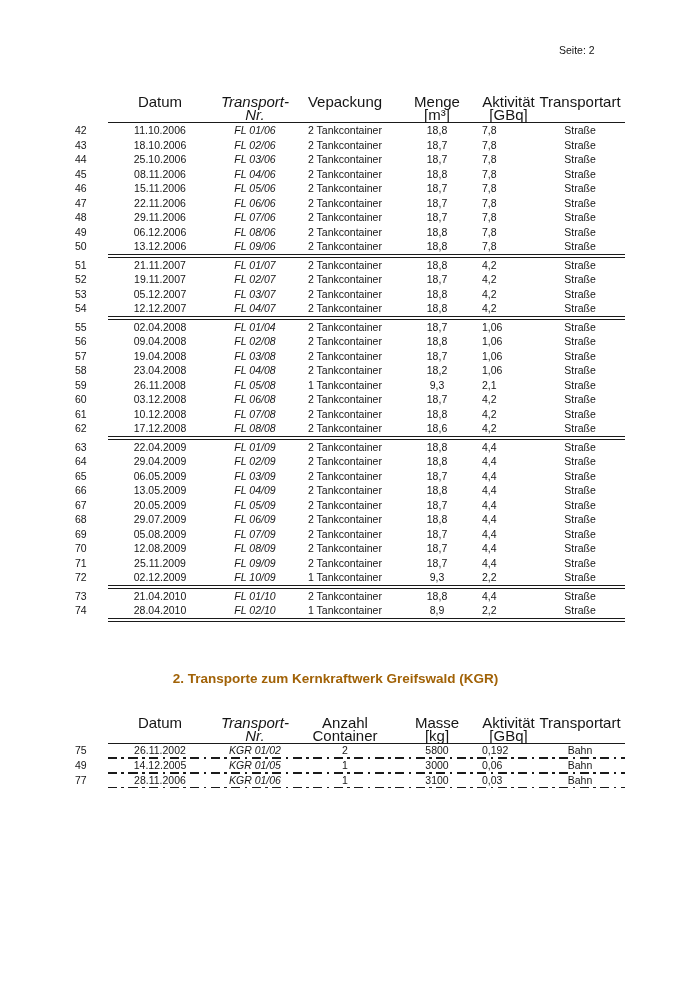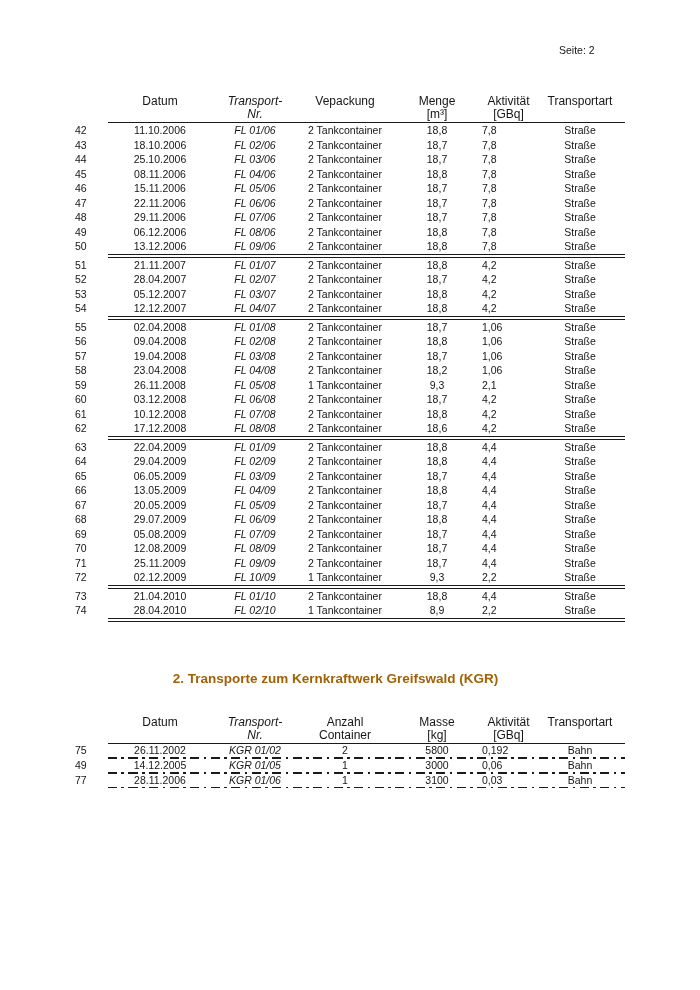--- a/index.html
+++ b/index.html
@@ -13,21 +13,21 @@
   }
   .page-num {
     position: absolute; top: 44px; left: 559px;
     font-size: 10.5px;
   }
   .tbl { position: absolute; left: 75px; }
   #table1 { top: 95px; }
   #table2 { top: 716px; }
 
   .hdr-row { display: flex; }
-  .hdr-cell { text-align: center; font-size: 12px; line-height: 13px; }
+  .hdr-cell { text-align: center; font-size: 15px; line-height: 13px; }
   .hdr-line2 { display: block; }
   .hdr-underline {
     margin-left: 33px; width: 517px;
     border-bottom: 1.4px solid #1a1a1a;
     margin-top: 1px;
   }
 
   .trow { display: flex; height: 14.5px; line-height: 14.6px; font-size: 10.5px; }
   #table2 .trow { height: 13px; line-height: 13.2px; }
 
@@ -164,21 +164,21 @@
         <span class="col-num">51</span>
         <span class="c0">21.11.2007</span>
         <span class="c1">FL 01/07</span>
         <span class="c2">2 Tankcontainer</span>
         <span class="c3">18,8</span>
         <span class="c4">4,2</span>
         <span class="c5">Straße</span>
       </div>
       <div class="trow">
         <span class="col-num">52</span>
-        <span class="c0">28.04.2007</span>
+        <span class="c0">19.11.2007</span>
         <span class="c1">FL 02/07</span>
         <span class="c2">2 Tankcontainer</span>
         <span class="c3">18,7</span>
         <span class="c4">4,2</span>
         <span class="c5">Straße</span>
       </div>
       <div class="trow">
         <span class="col-num">53</span>
         <span class="c0">05.12.2007</span>
         <span class="c1">FL 03/07</span>
@@ -193,21 +193,21 @@
         <span class="c1">FL 04/07</span>
         <span class="c2">2 Tankcontainer</span>
         <span class="c3">18,8</span>
         <span class="c4">4,2</span>
         <span class="c5">Straße</span>
       </div>
       <div class="dbl-sep"></div>
       <div class="trow">
         <span class="col-num">55</span>
         <span class="c0">02.04.2008</span>
-        <span class="c1">FL 01/08</span>
+        <span class="c1">FL 01/04</span>
         <span class="c2">2 Tankcontainer</span>
         <span class="c3">18,7</span>
         <span class="c4">1,06</span>
         <span class="c5">Straße</span>
       </div>
       <div class="trow">
         <span class="col-num">56</span>
         <span class="c0">09.04.2008</span>
         <span class="c1">FL 02/08</span>
         <span class="c2">2 Tankcontainer</span>

